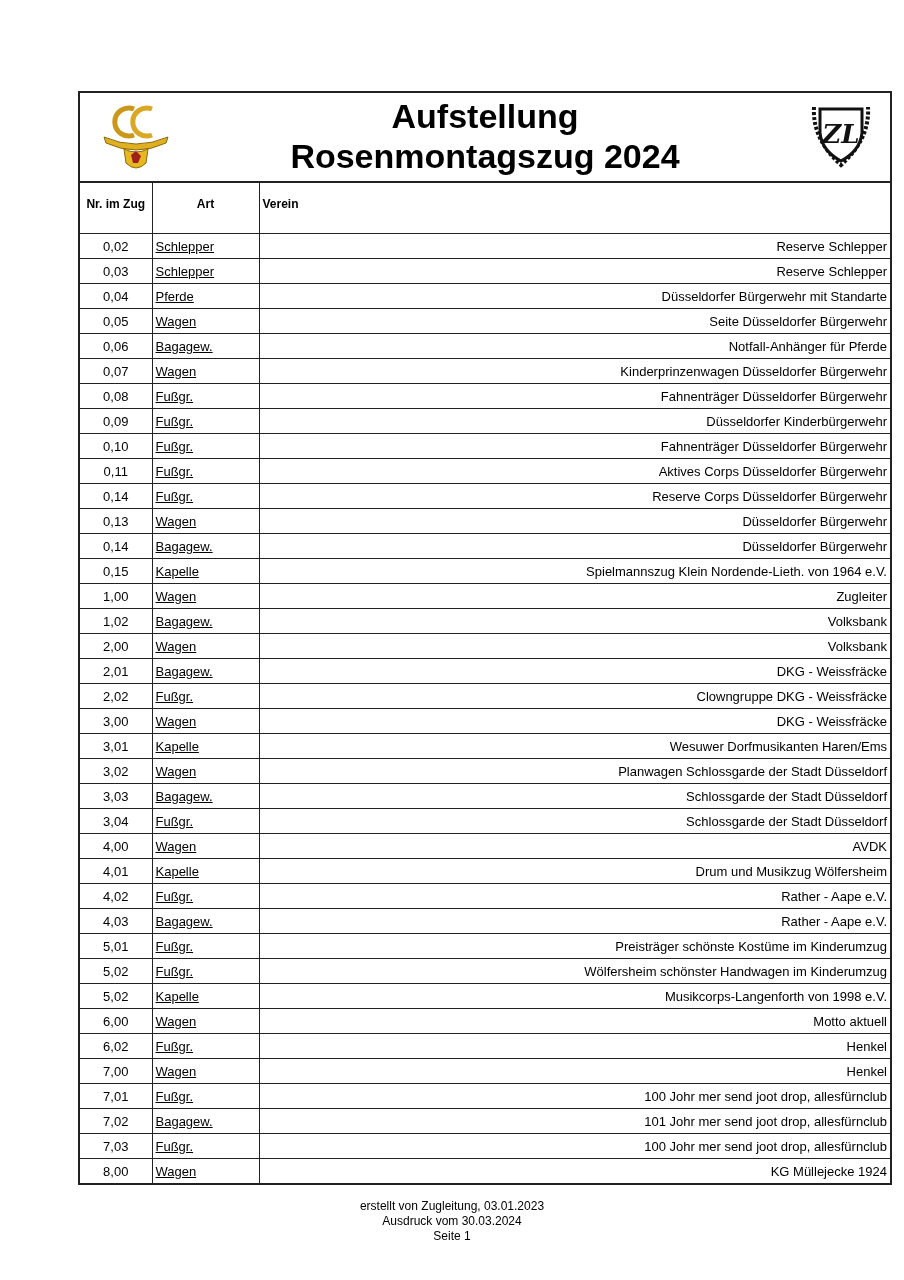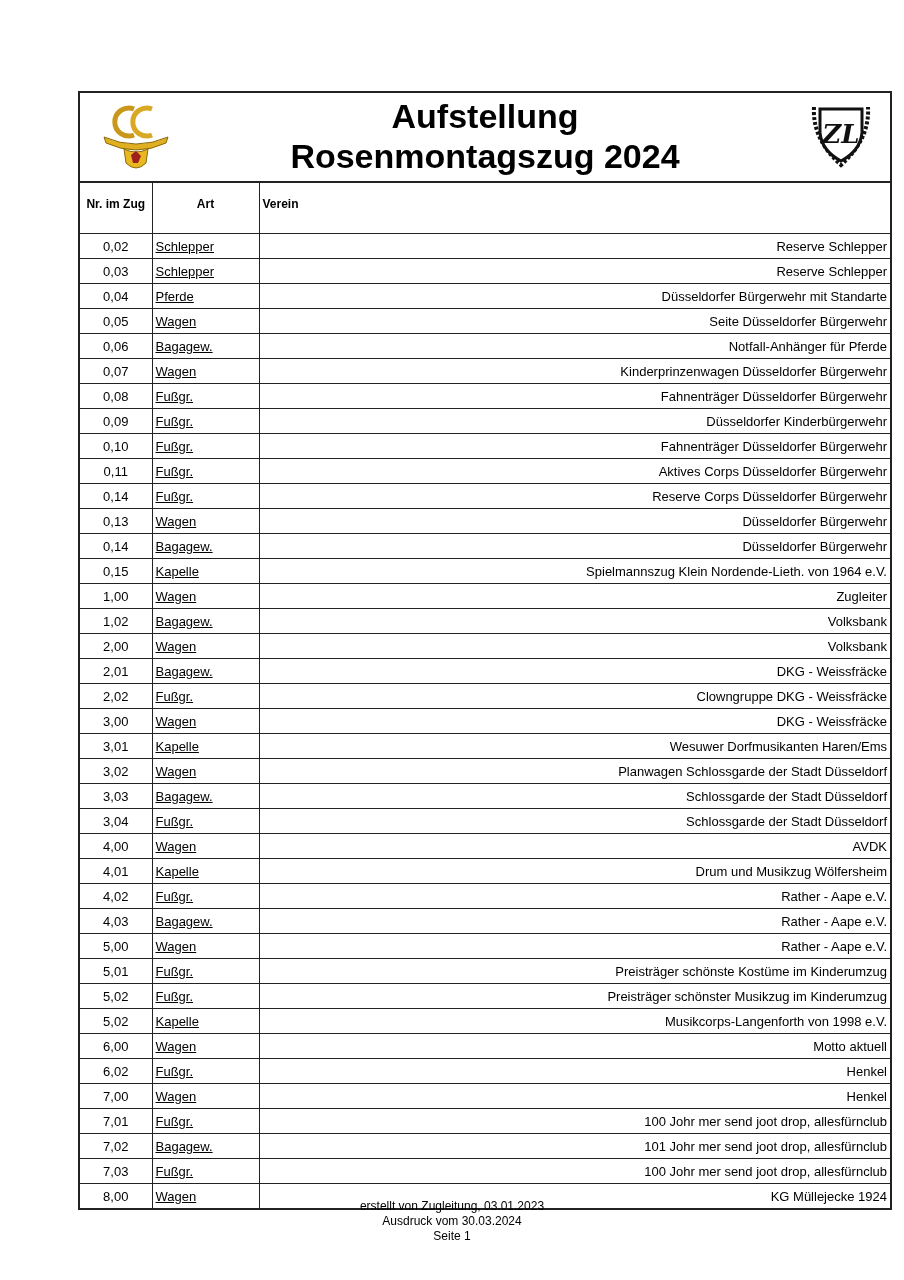--- a/index.html
+++ b/index.html
@@ -196,33 +196,28 @@
           <td class="nr">4,02</td>
           <td class="art">Fußgr.</td>
           <td class="verein">Rather - Aape e.V.</td>
         </tr>
         <tr>
           <td class="nr">4,03</td>
           <td class="art">Bagagew.</td>
           <td class="verein">Rather - Aape e.V.</td>
         </tr>
         <tr>
-          <td class="nr">5,00</td>
-          <td class="art">Wagen</td>
-          <td class="verein">Rather - Aape e.V.</td>
-        </tr>
-        <tr>
           <td class="nr">5,01</td>
           <td class="art">Fußgr.</td>
           <td class="verein">Preisträger schönste Kostüme im Kinderumzug</td>
         </tr>
         <tr>
           <td class="nr">5,02</td>
           <td class="art">Fußgr.</td>
-          <td class="verein">Preisträger schönster Musikzug im Kinderumzug</td>
+          <td class="verein">Wölfersheim schönster Handwagen im Kinderumzug</td>
         </tr>
         <tr>
           <td class="nr">5,02</td>
           <td class="art">Kapelle</td>
           <td class="verein">Musikcorps-Langenforth von 1998 e.V.</td>
         </tr>
         <tr>
           <td class="nr">6,00</td>
           <td class="art">Wagen</td>
           <td class="verein">Motto aktuell</td>

